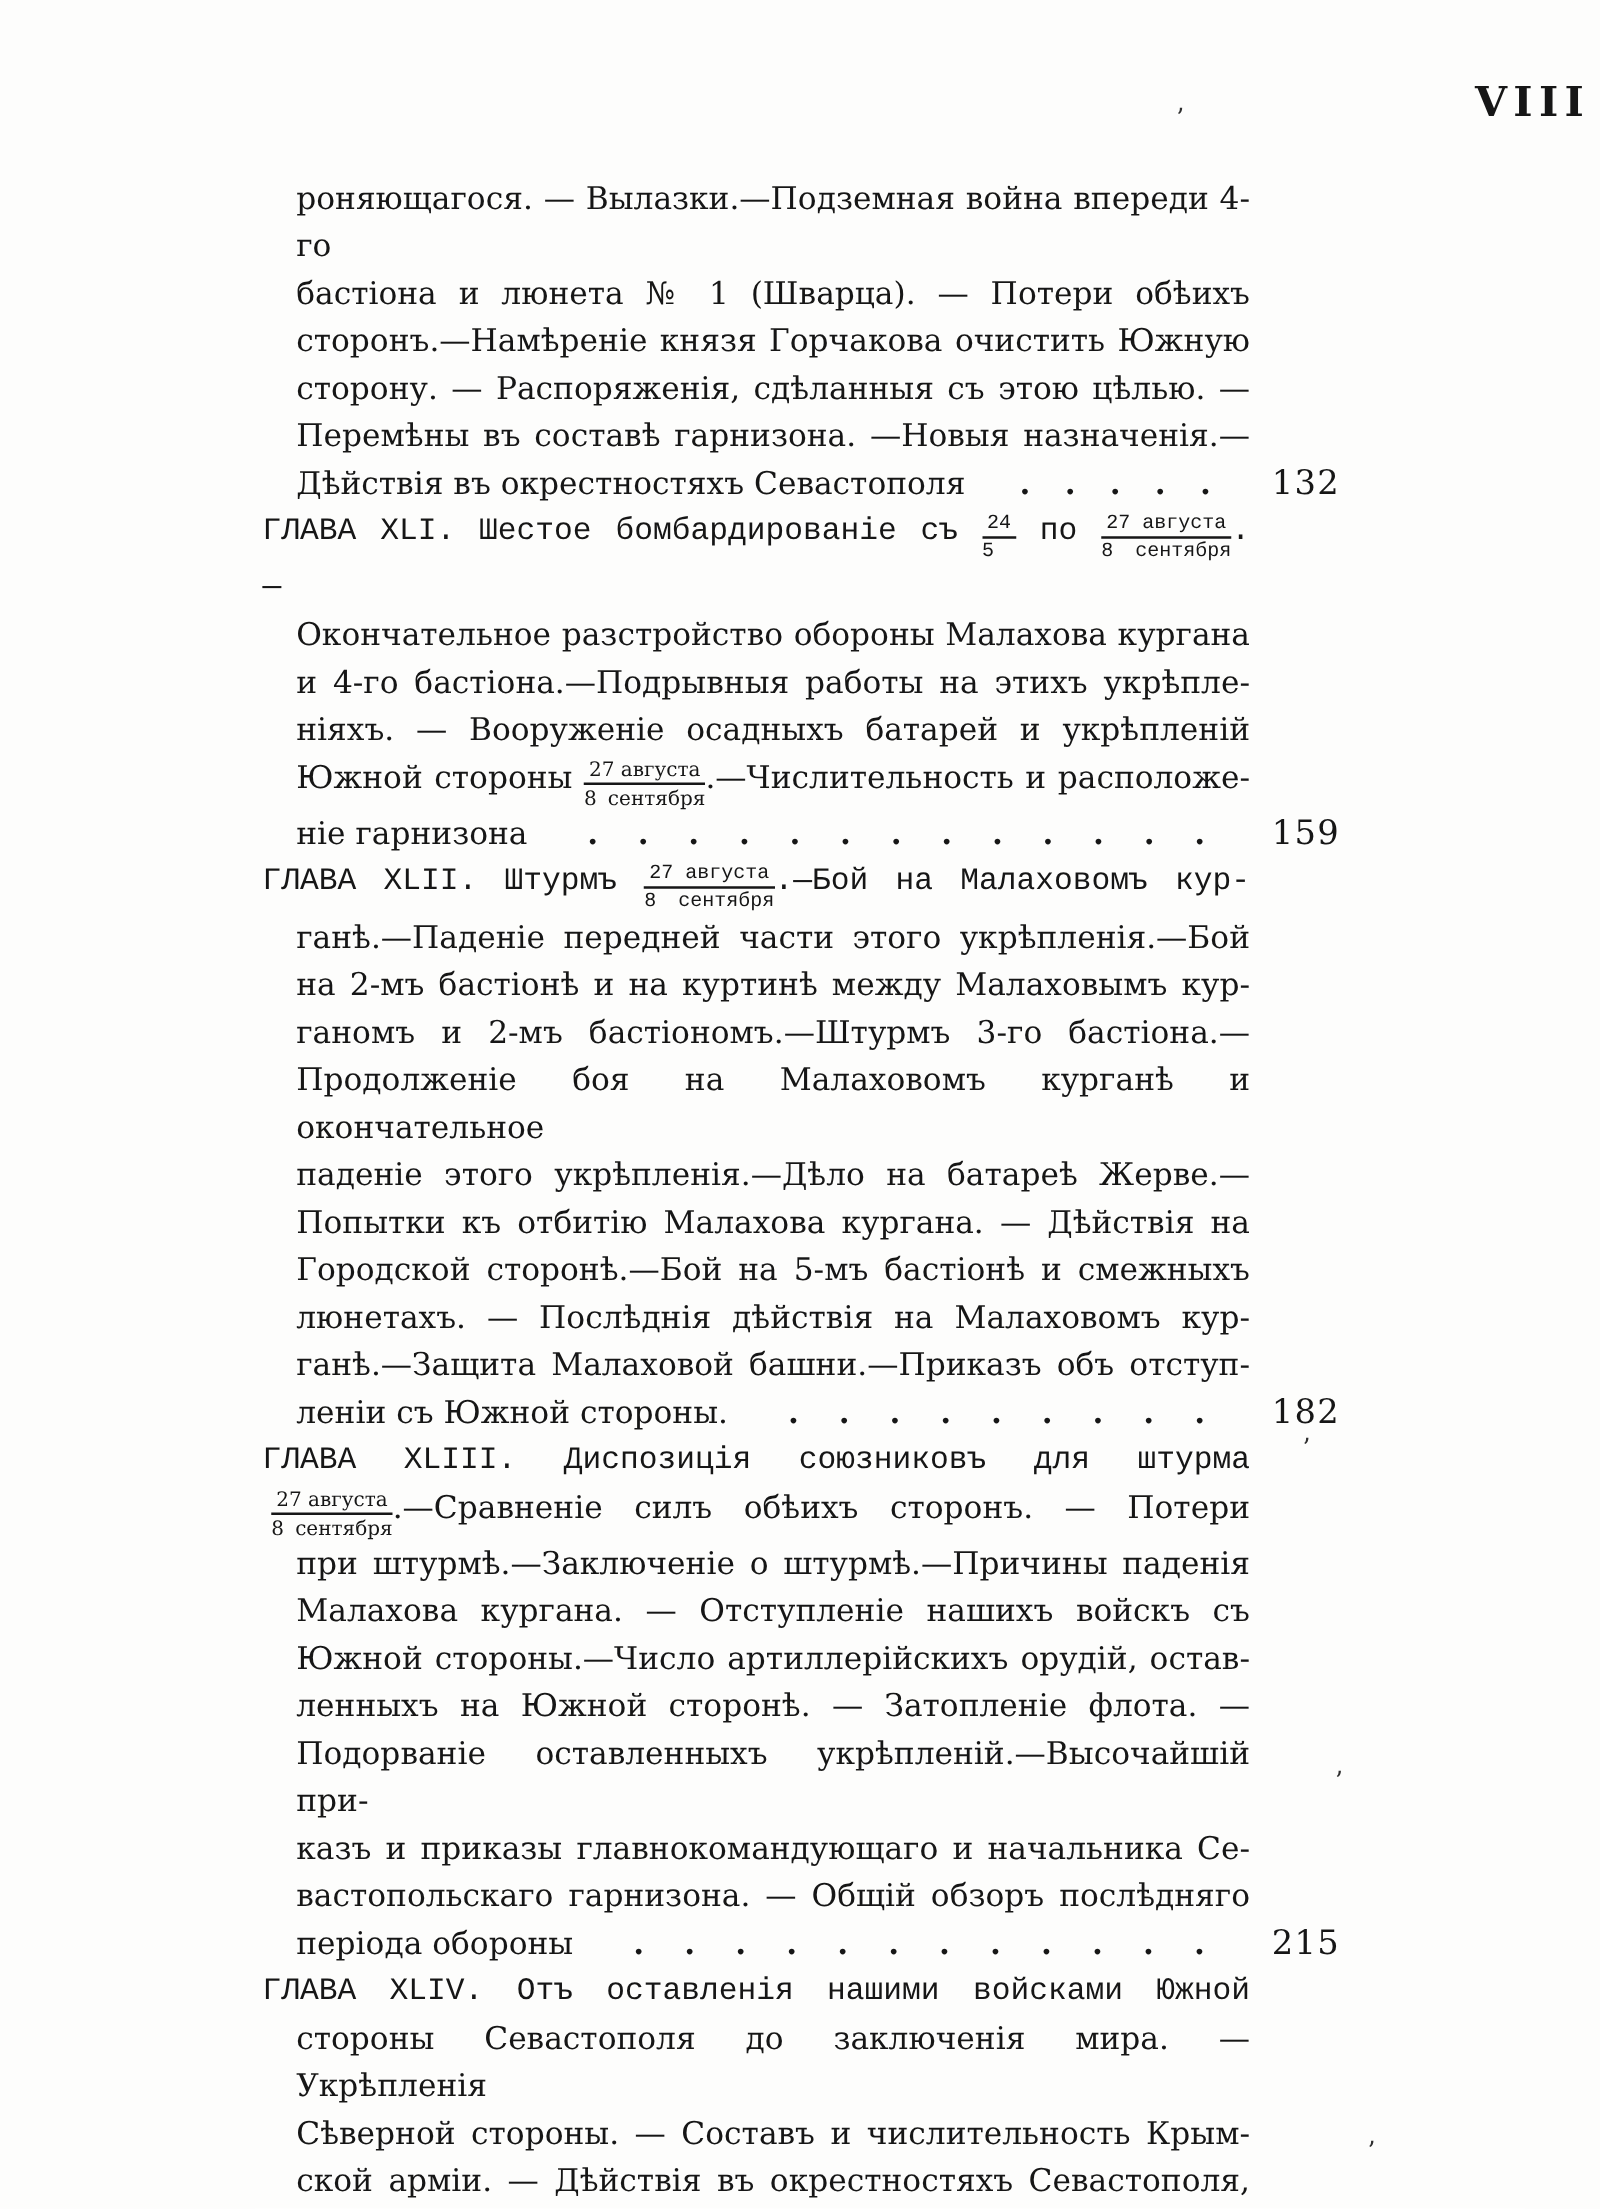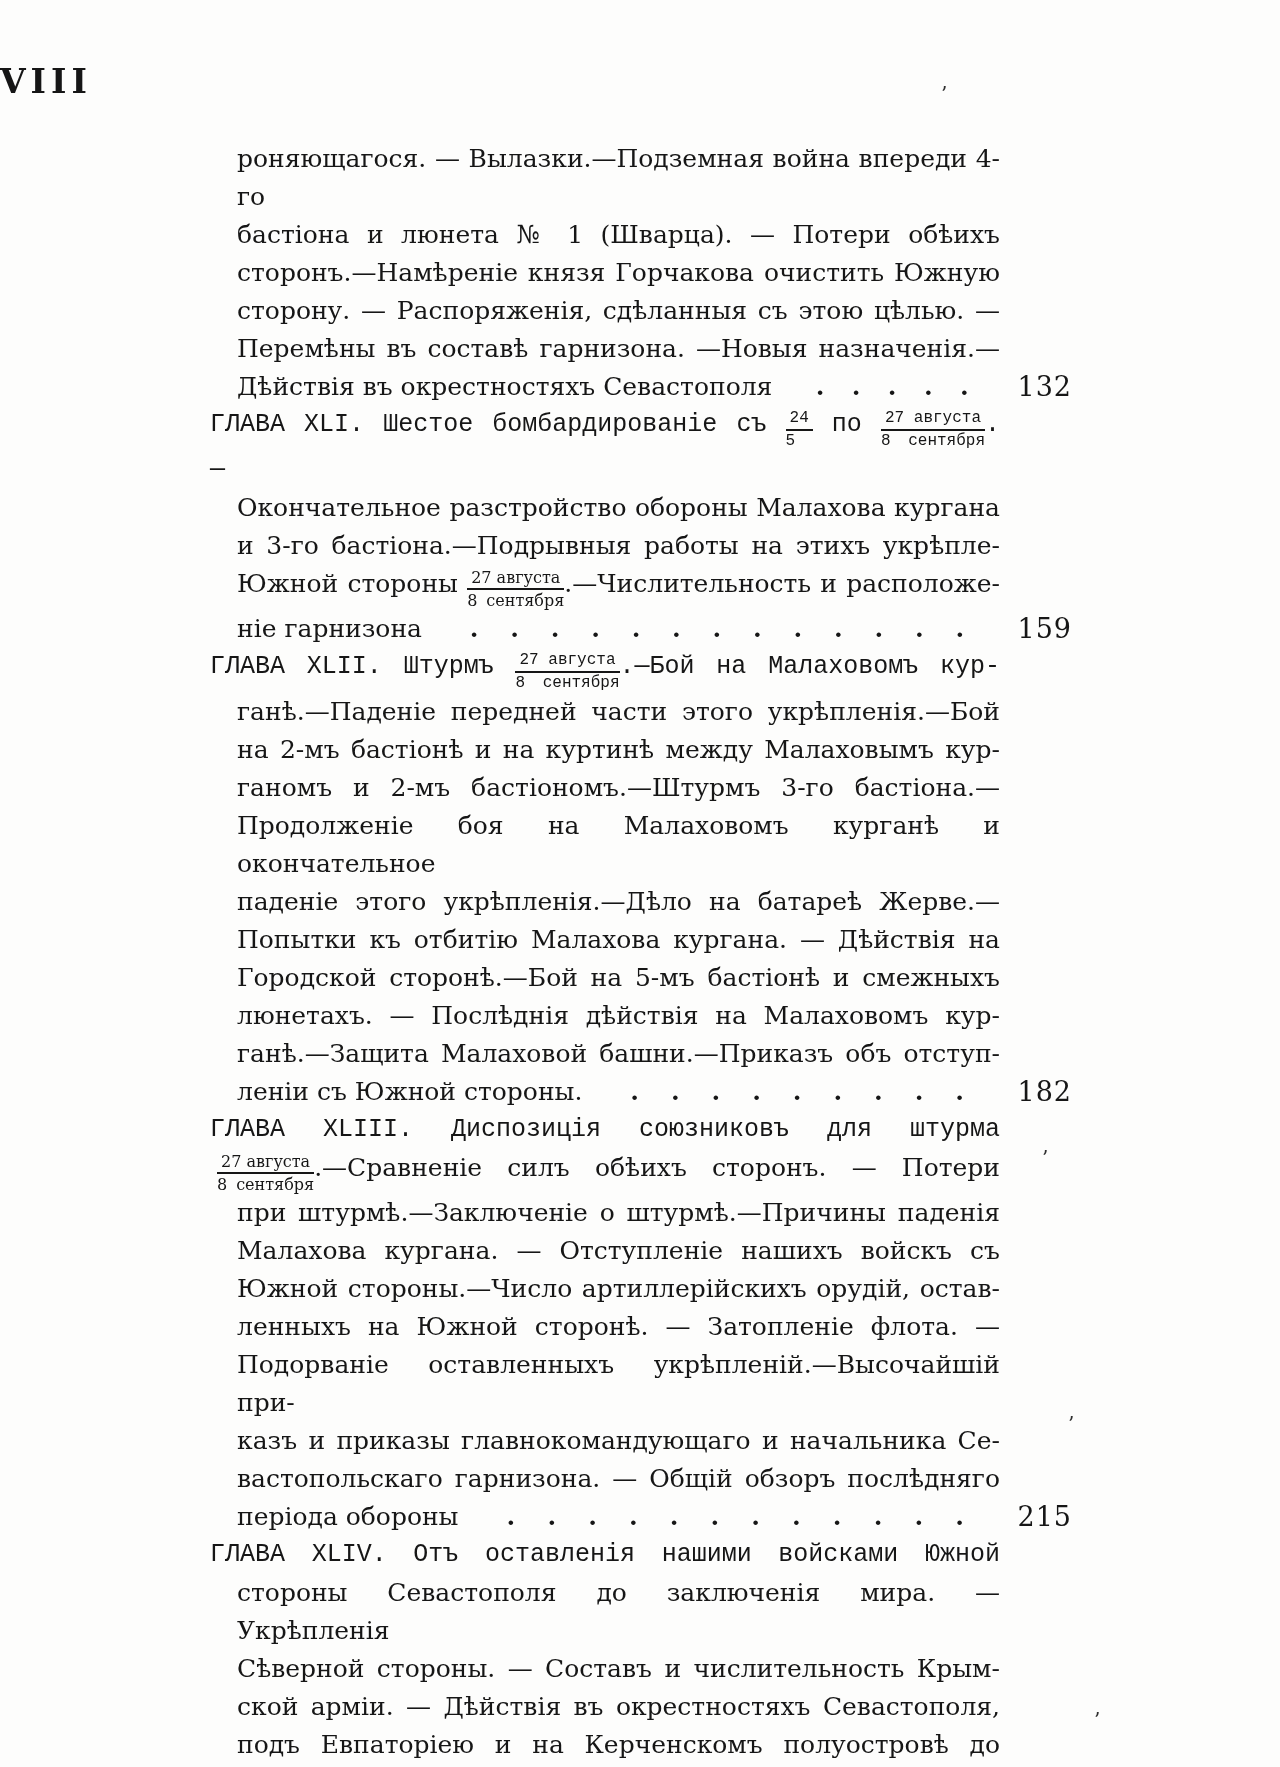--- a/index.html
+++ b/index.html
@@ -1,21 +1,21 @@
 <!DOCTYPE html>
 <html><head>
 <meta charset="utf-8">
 <style>
   html,body{margin:0;padding:0;background:#ffffff;}
   .sheet{
     position:relative;width:1280px;height:1767px;background:#fdfdfc;
     font-family:"DejaVu Serif","Liberation Serif",serif;color:#161616;overflow:hidden;
   }
   .folio{
-    position:absolute;top:62px;left:0;width:1272px;text-align:left;
+    position:absolute;top:62px;left:0;width:1272px;text-align:right;
     font-size:33px;letter-spacing:5px;font-weight:bold;
   }
   .toc{
     position:absolute;left:237px;top:140px;width:763px;
     font-size:25px;
   }
   .line{
     position:relative;min-height:38px;line-height:38px;
     text-align:justify;text-align-last:justify;white-space:normal;
   }
@@ -49,21 +49,22 @@
           <i>.</i>
           <i>.</i>
           <i>.</i>
           <i>.</i>
           <i>.</i>
         </span>
         <span class="num">132</span>
       </div>
       <div class="line chapter"><span class="t">ГЛАВА XLI. Шестое бомбардированіе съ </span><span class="frac"><span class="fnum">24</span><span class="fden">5</span></span><span class="t"> по </span><span class="frac"><span class="fnum">27 августа</span><span class="fden">8 сентября</span></span><span class="t">. —</span></div>
       <div class="line"><span class="t">Окончательное разстройство обороны Малахова кургана</span></div>
-      <div class="line"><span class="t">и 3-го бастіона.—Подрывныя работы на этихъ укрѣпле-</span></div>
+      <div class="line"><span class="t">и 4-го бастіона.—Подрывныя работы на этихъ укрѣпле-</span></div>
+      <div class="line"><span class="t">ніяхъ. — Вооруженіе осадныхъ батарей и укрѣпленій</span></div>
       <div class="line"><span class="t">Южной стороны </span><span class="frac"><span class="fnum">27 августа</span><span class="fden">8 сентября</span></span><span class="t">.—Числительность и расположе-</span></div>
       <div class="line dotted">
         <span class="t">ніе гарнизона</span>
         <span class="leader">
           <i>.</i>
           <i>.</i>
           <i>.</i>
           <i>.</i>
           <i>.</i>
           <i>.</i>

